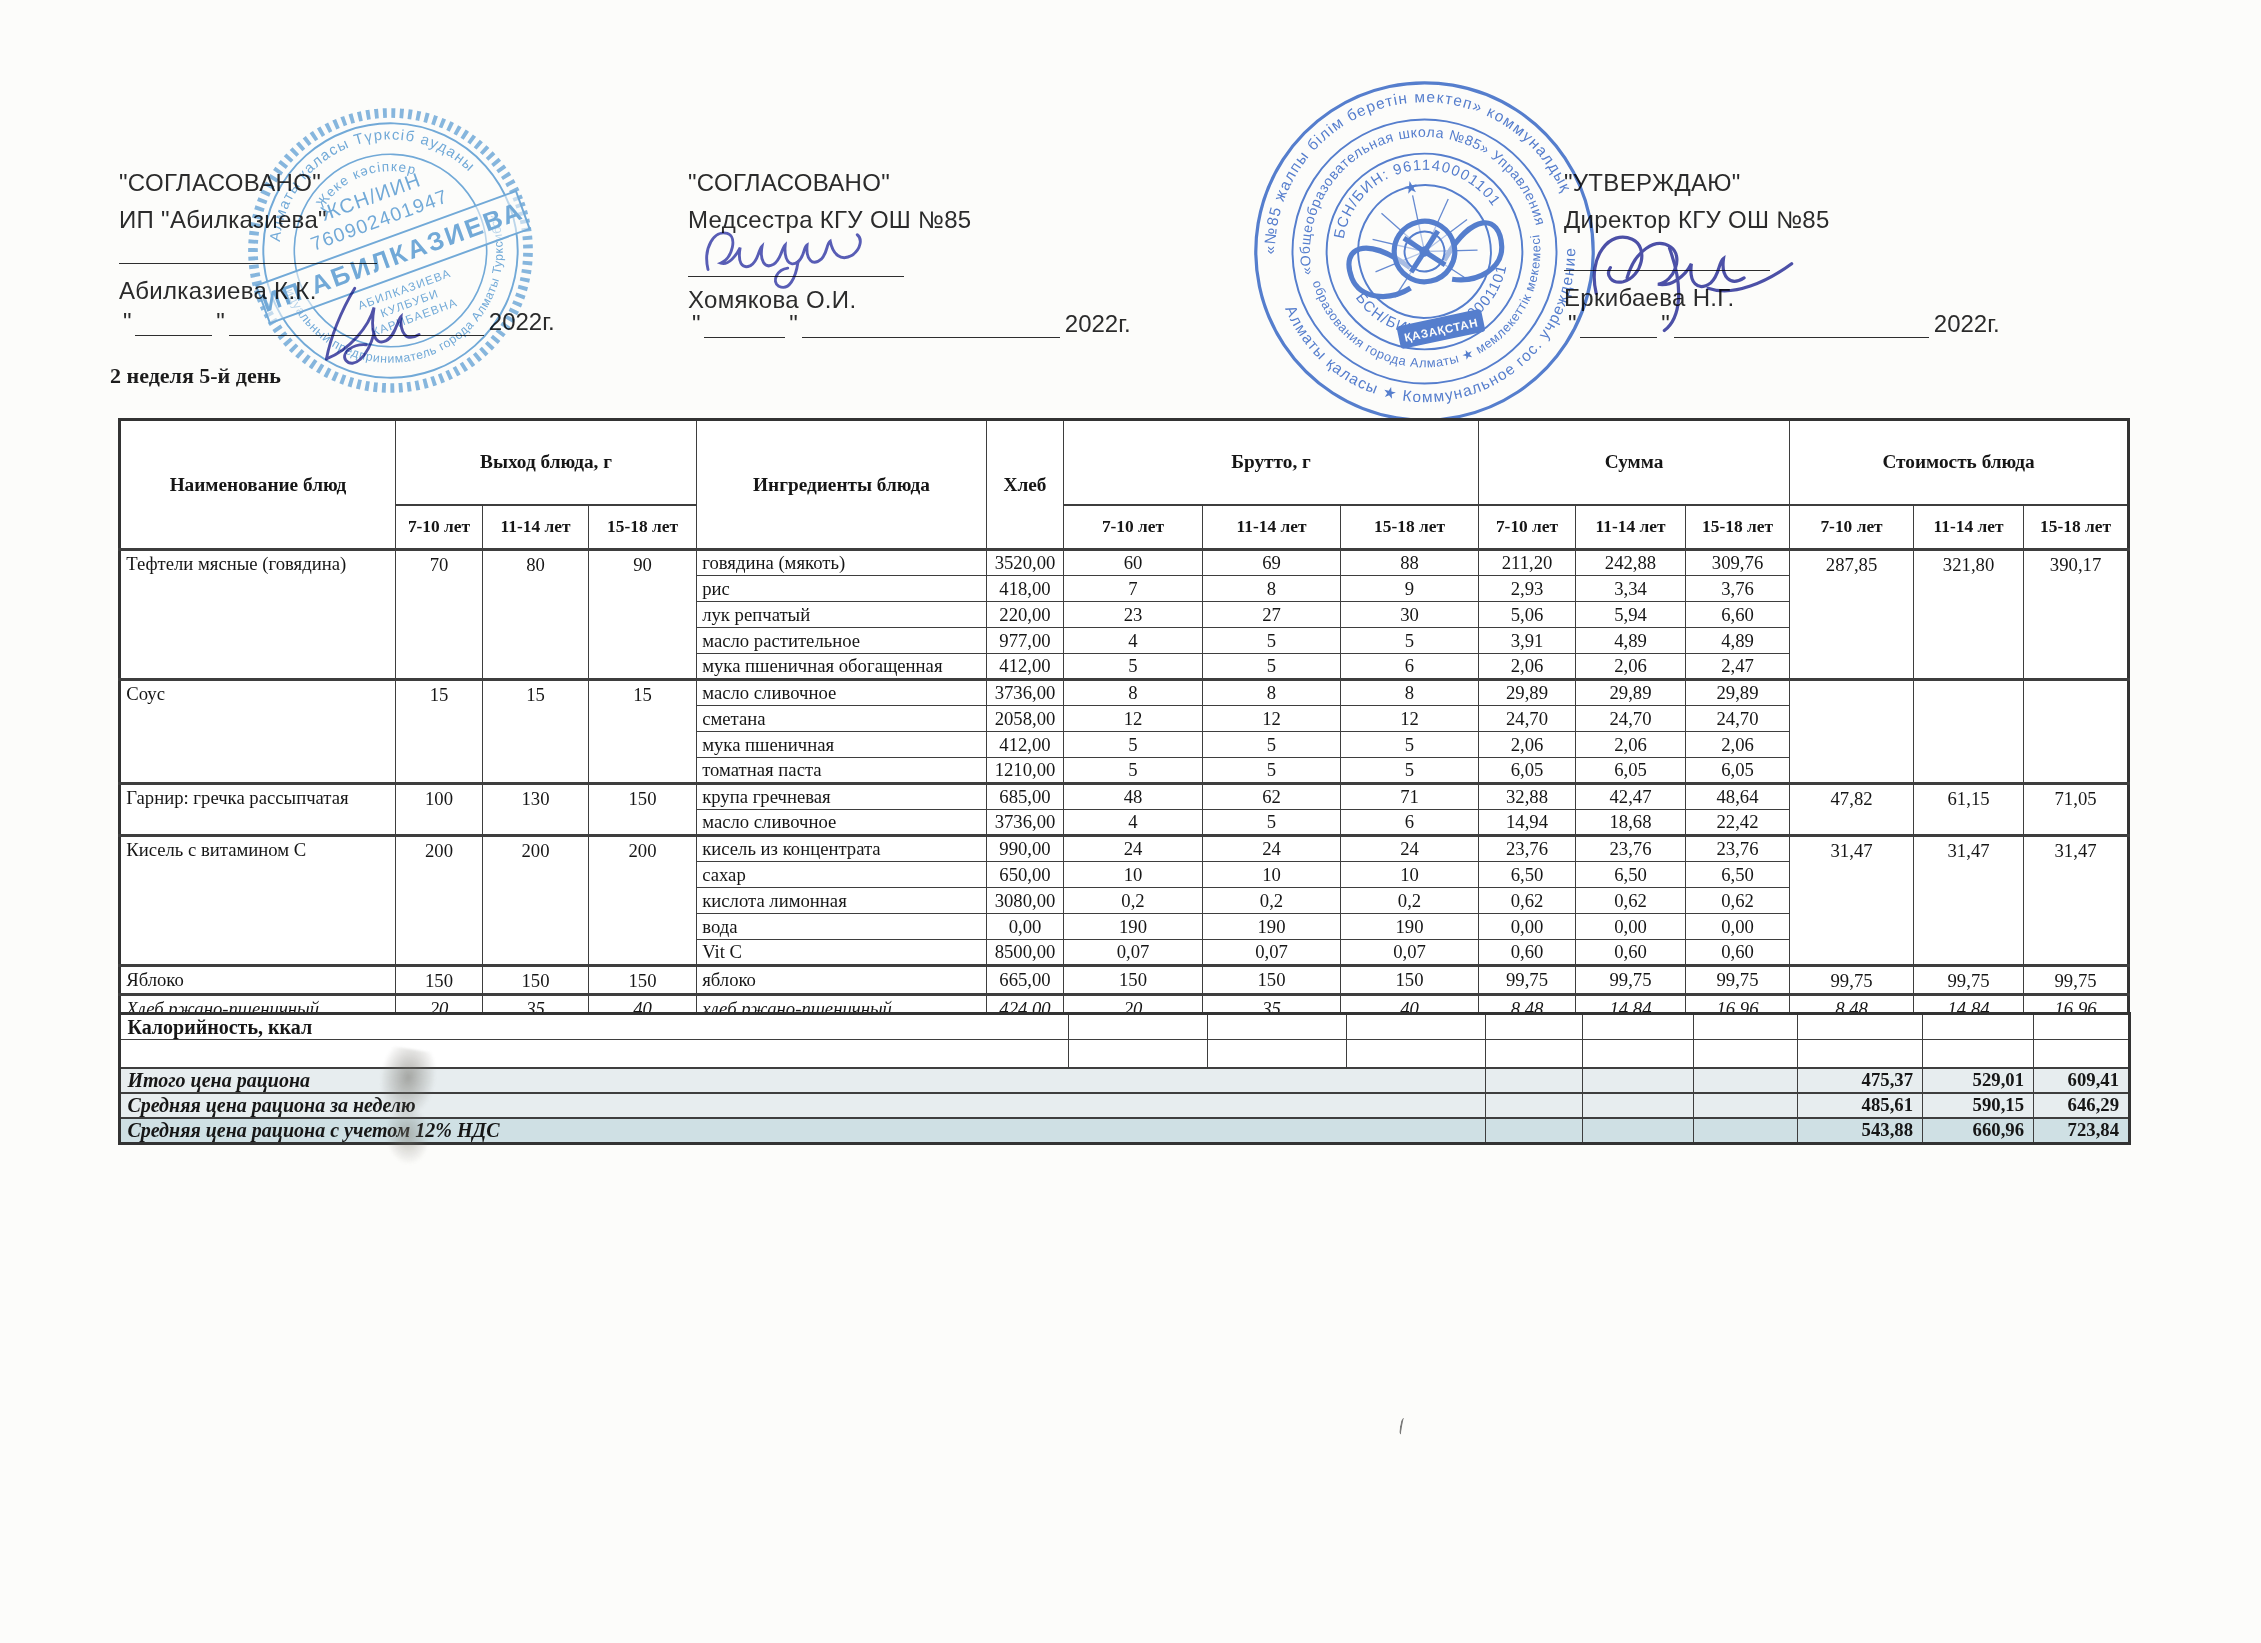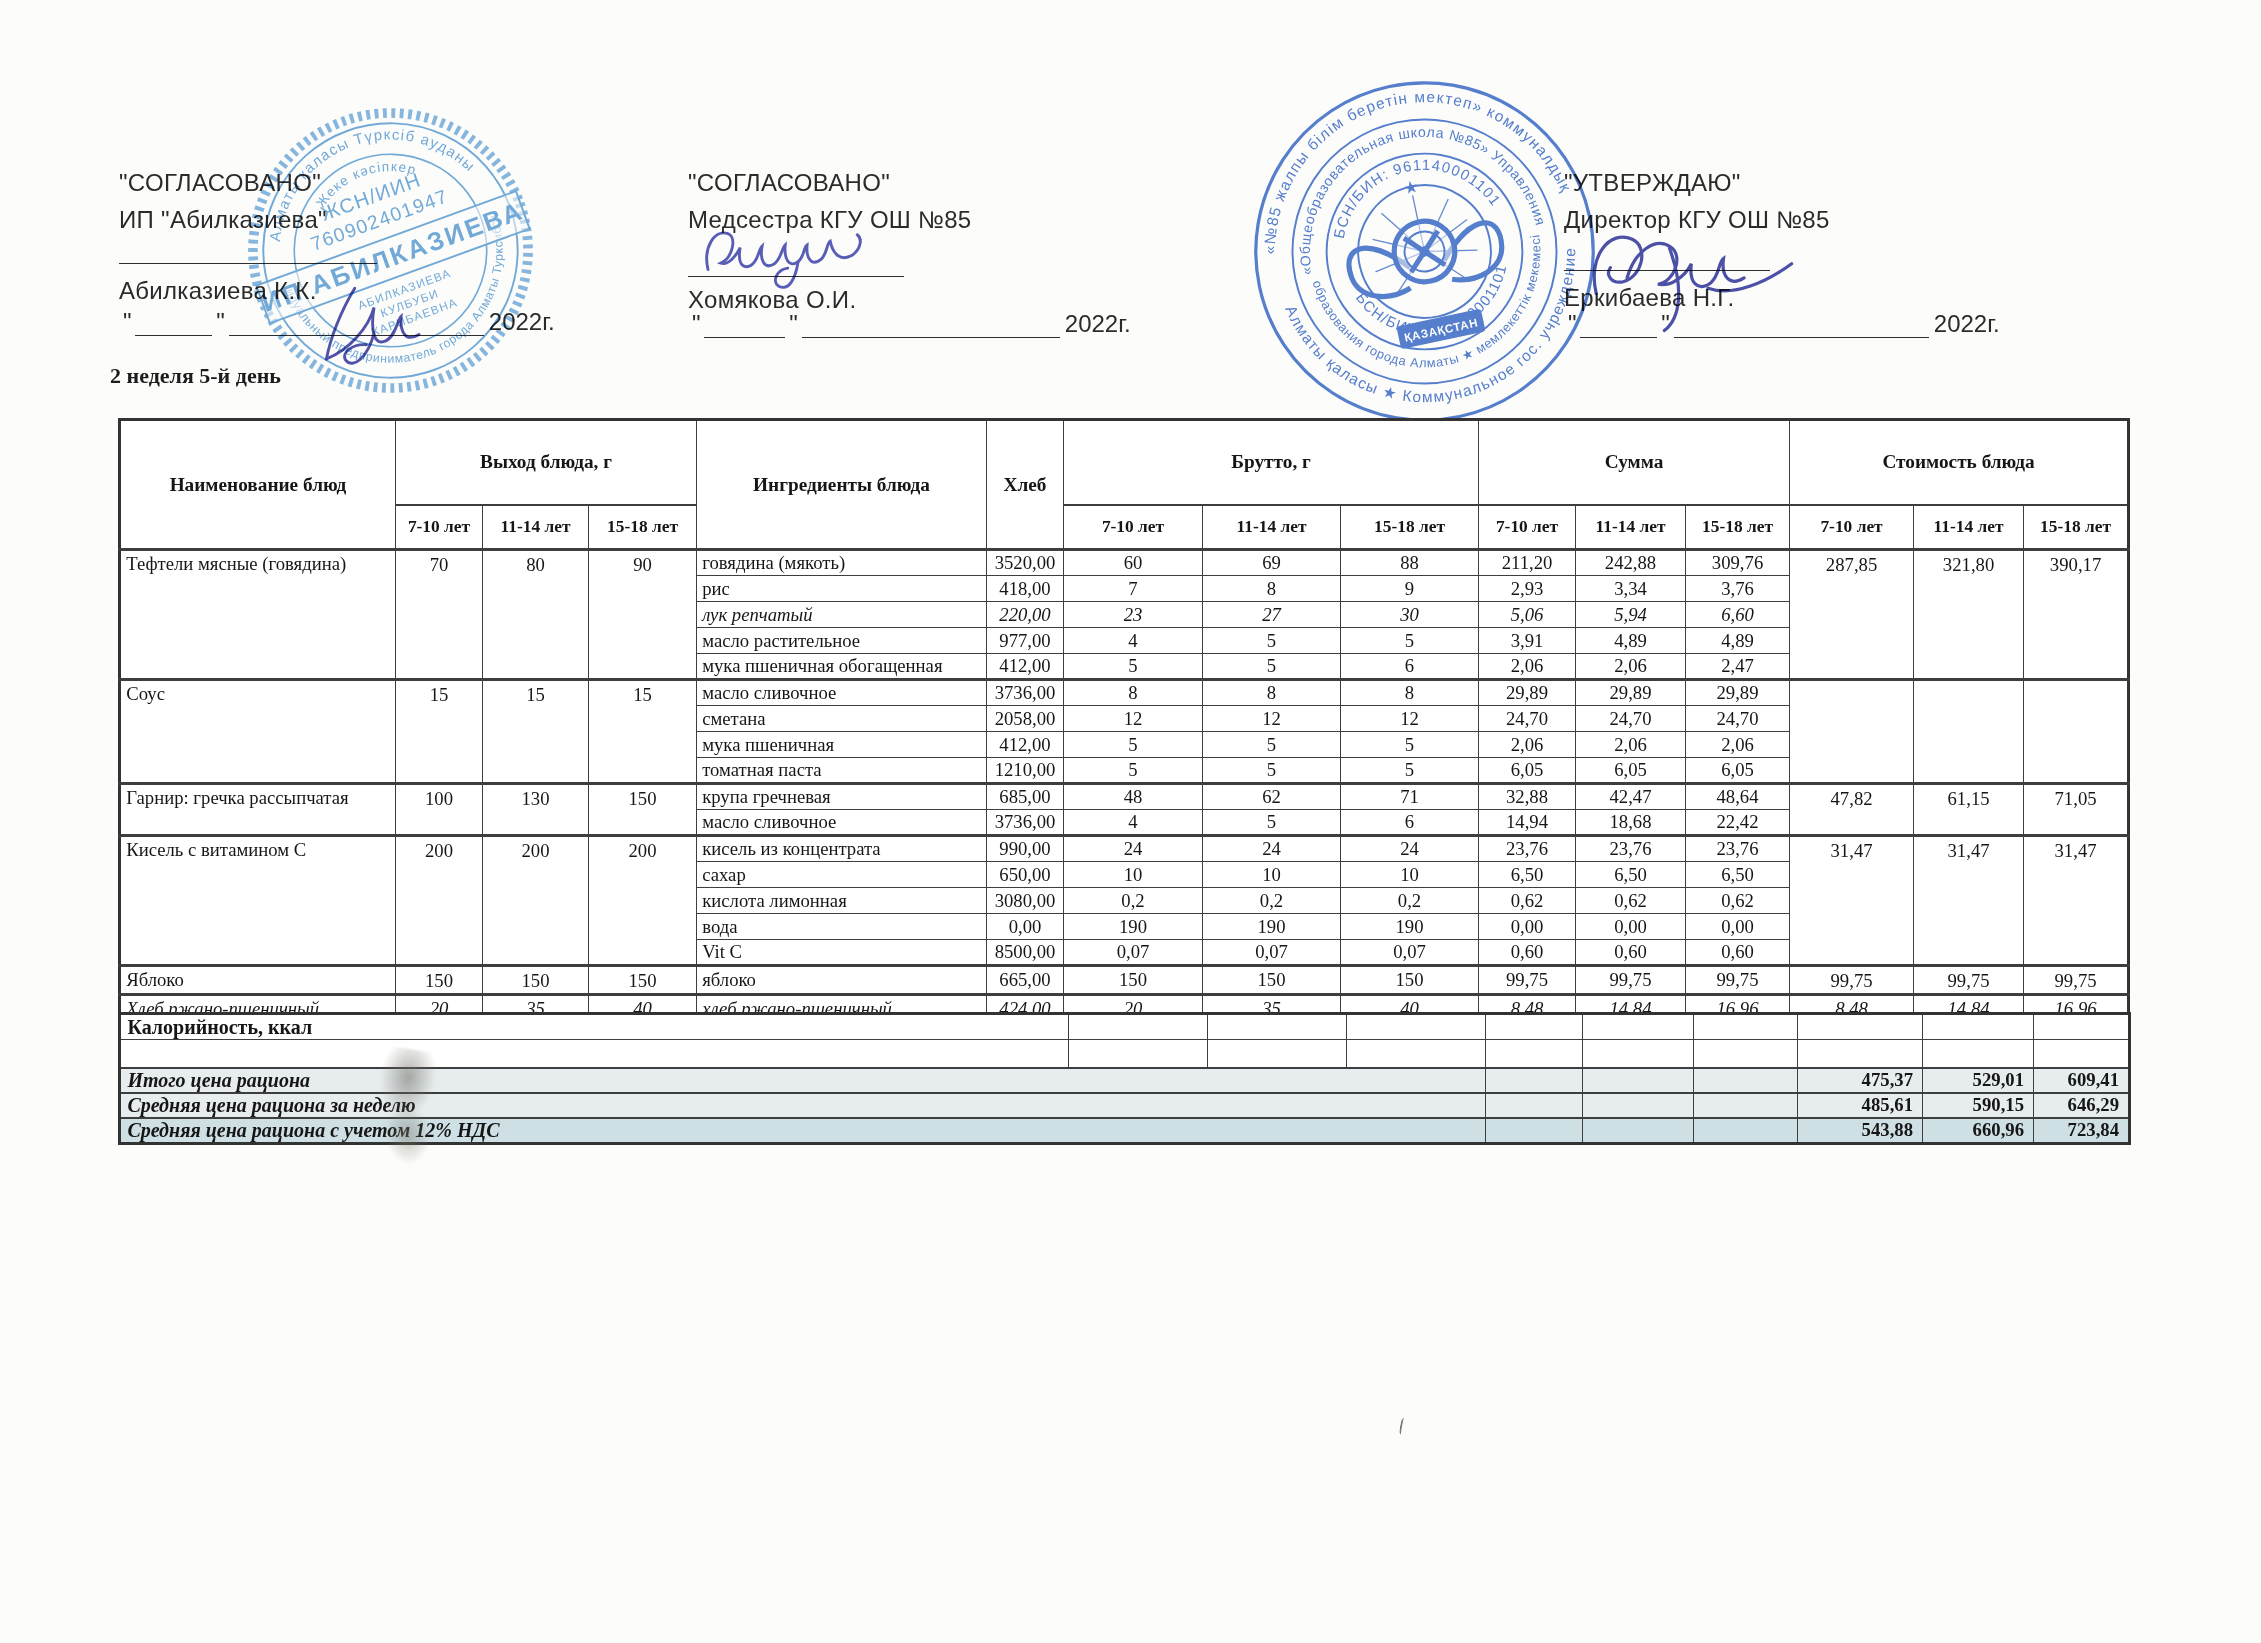--- a/index.html
+++ b/index.html
@@ -284,21 +284,21 @@
       <tr style="height: 26px;">
         <td class="cell-ingr">рис</td>
         <td>418,00</td>
         <td>7</td>
         <td>8</td>
         <td>9</td>
         <td>2,93</td>
         <td>3,34</td>
         <td>3,76</td>
       </tr>
-      <tr style="height: 26px; font-style: italic;">
+      <tr style="height: 26px;">
         <td class="cell-ingr">лук репчатый</td>
         <td>220,00</td>
         <td>23</td>
         <td>27</td>
         <td>30</td>
         <td>5,06</td>
         <td>5,94</td>
         <td>6,60</td>
       </tr>
       <tr style="height: 26px;">

